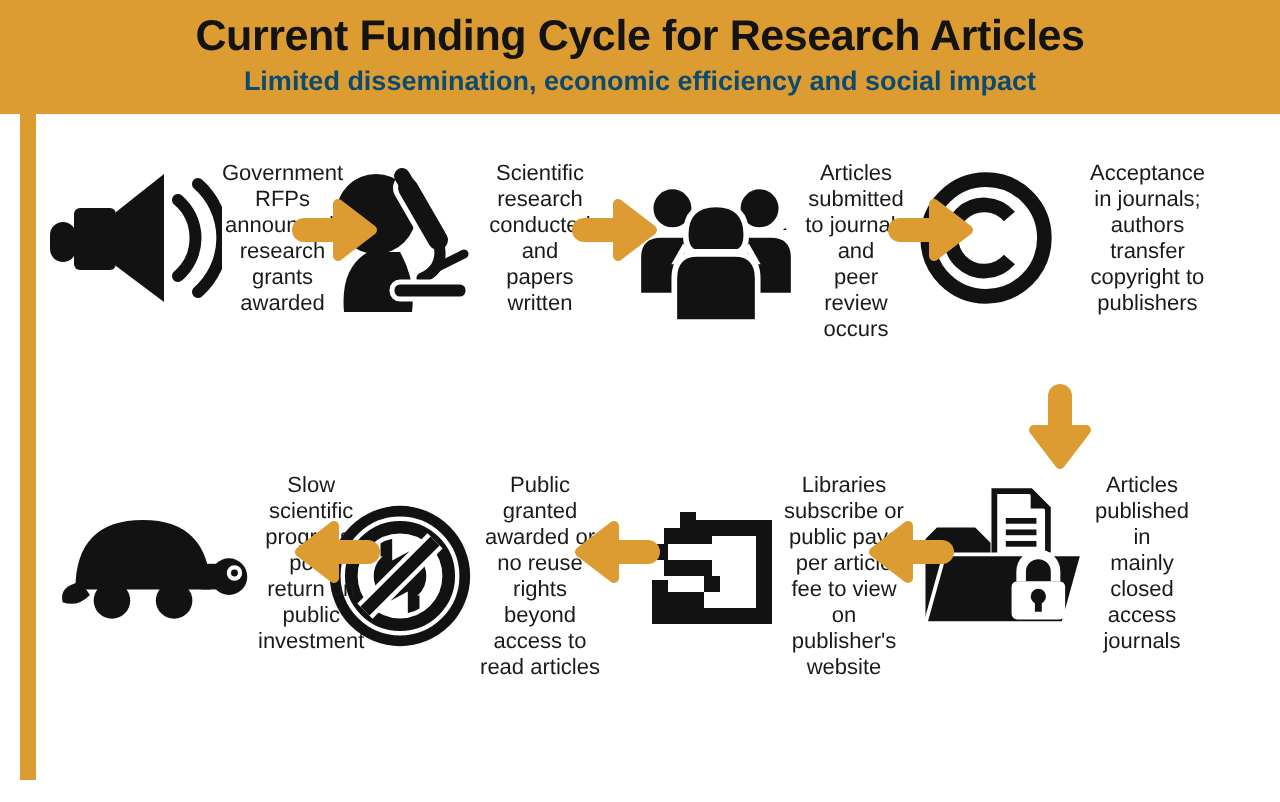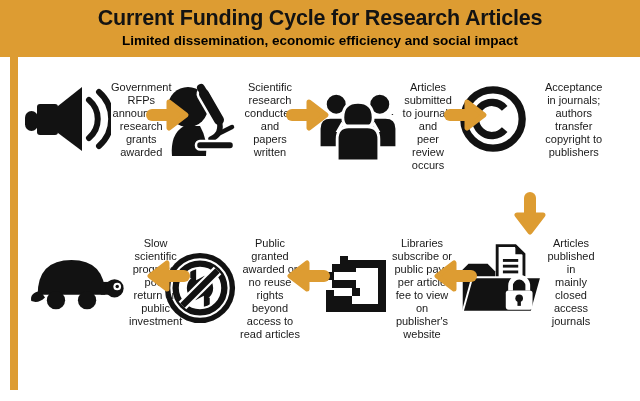--- a/index.html
+++ b/index.html
@@ -9,21 +9,21 @@
     padding-left:32px;
   }
   .header{
     position:absolute;left:0;top:0;width:640px;height:57px;background:#DD9C32;
     text-align:center;
   }
   .main-title{
     font-size:21.5px;font-weight:bold;color:#131313;margin:0;padding-top:6px;letter-spacing:-0.2px;
   }
   .subtitle{
-    font-size:13.5px;font-weight:bold;color:#000000;margin:0;padding-top:2px;
+    font-size:13.5px;font-weight:bold;color:#0c4a6e;margin:0;padding-top:2px;
   }
   .side-strip{
     position:absolute;left:10px;top:57px;width:8px;height:333px;background:#DD9C32;
   }
   .cell{
     position:absolute;width:140px;display:flex;flex-direction:row;align-items:center;
   }
   .icon-box{display:flex;align-items:center;justify-content:center;}
   .row1 .icon-box{height:72px;}
   .row2 .icon-box{height:78px;}

